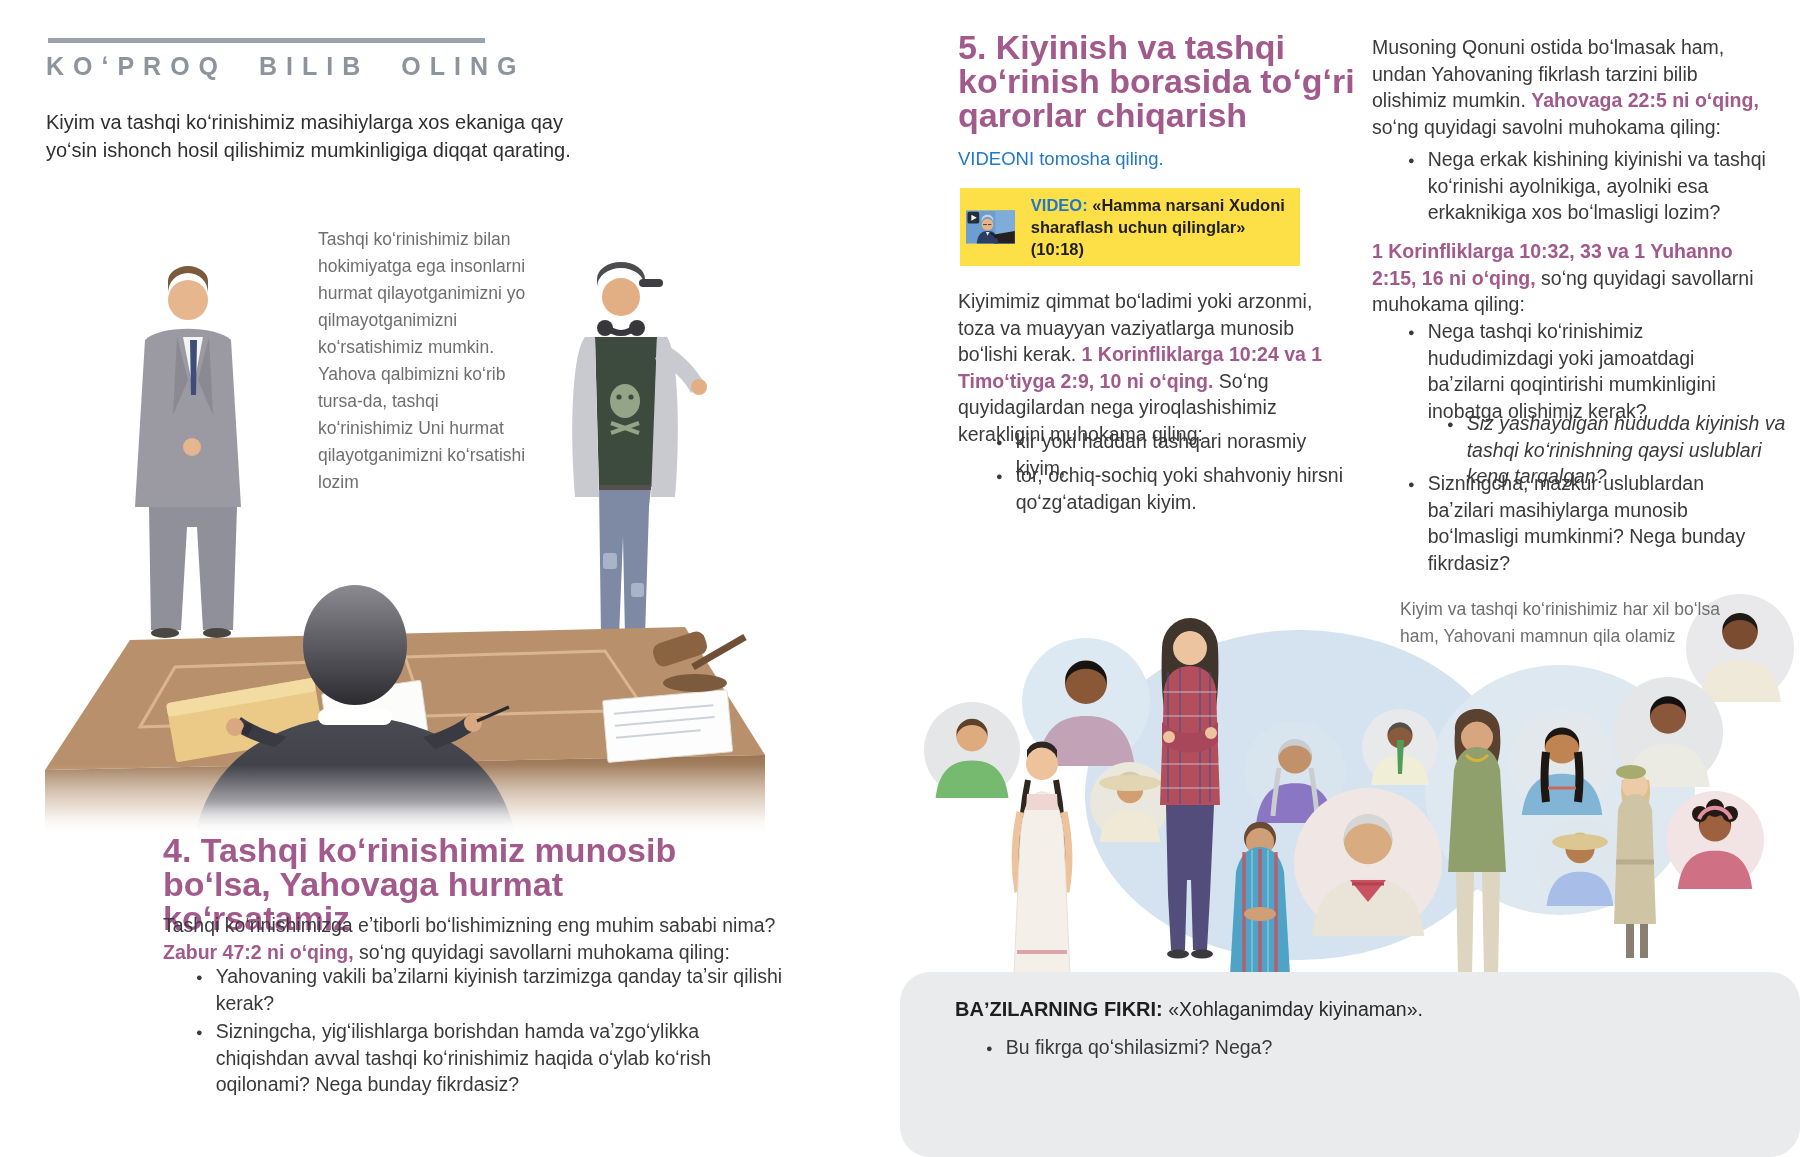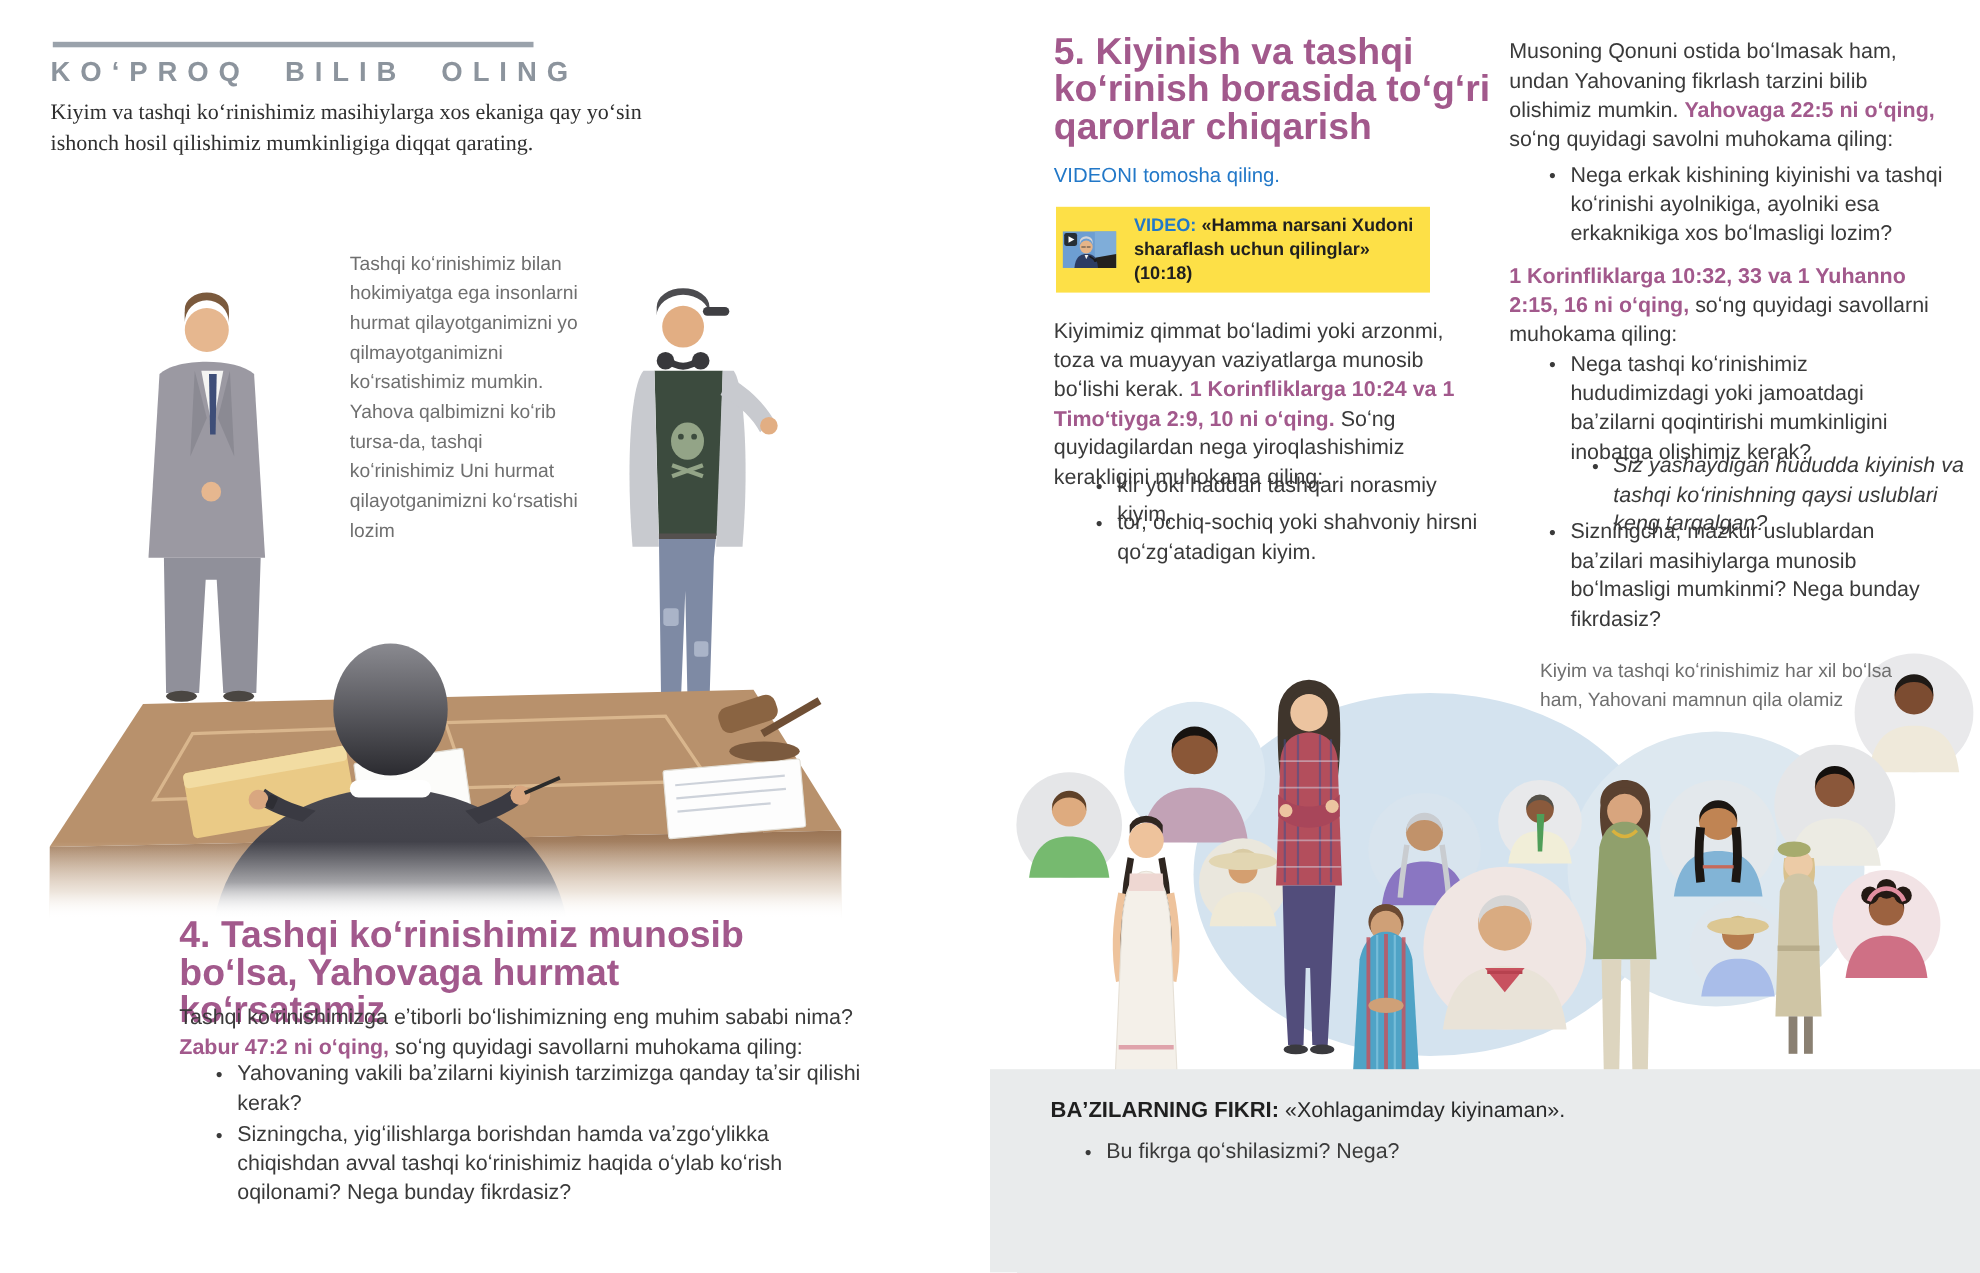--- a/index.html
+++ b/index.html
@@ -12,33 +12,33 @@
   .caption{font-size:17.5px;line-height:27px;color:#6f6f6f;}
   .h{font-weight:bold;font-size:34px;line-height:34px;color:#a2598c;margin:0;}
   .body-t{font-size:19.5px;line-height:26.5px;margin:0;}
   .ref{color:#a2598c;font-weight:bold;cursor:pointer;}
   .cta{font-size:18.5px;font-weight:normal;color:#2278c8;cursor:pointer;}
   .videobox{background:#fde047;display:flex;align-items:center;gap:16px;padding:5px 10px 5px 6px;box-sizing:border-box;cursor:pointer;}
   .vtext{font-size:16.5px;line-height:22px;font-weight:bold;color:#1f1f1f;}
   .vlabel{color:#2278c8;}
   .bullet{display:flex;font-size:19.5px;line-height:26.5px;}
   .bullet::before{content:"\25CF";font-size:11px;line-height:26.5px;margin-right:13px;flex:0 0 auto;transform:translateY(1px);}
-  .opinion{background:#e9ebec;}
+  .opinion{background:#e9ebec;border-radius:30px;}
   .op-label{font-size:20px;font-weight:bold;color:#1f1f1f;}
   .op-quote{font-size:19.5px;color:#2a2a2a;}
   svg{display:block;}
 </style>
 </head>
 <body>
 
 <div class="page">
 
   <div class="abs rule" style="left:48px;top:38px;width:437px;"></div>
   <div class="abs kicker" style="left:46px;top:52px;">KOʻPROQ BILIB OLING</div>
-  <p class="abs intro" style="left:46px;top:88px;width:565px;font-family:Liberation Serif, serif;">Kiyim va tashqi koʻrinishimiz masihiylarga xos ekaniga qay yoʻsin ishonch hosil qilishimiz mumkinligiga diqqat qarating.</p>
+  <p class="abs intro" style="left:46px;top:108px;width:565px;">Kiyim va tashqi koʻrinishimiz masihiylarga xos ekaniga qay yoʻsin ishonch hosil qilishimiz mumkinligiga diqqat qarating.</p>
 
   <svg class="abs" style="left:45px;top:175px;" width="720" height="660" viewBox="0 0 720 660" aria-hidden="true">
     <defs>
       <linearGradient id="robeG" x1="0" y1="0" x2="0" y2="1">
         <stop offset="0" stop-color="#4a4a52"></stop>
           <stop offset="0.72" stop-color="#3c3c44"></stop>
           <stop offset="1" stop-color="#ffffff"></stop>
       </linearGradient>
       <linearGradient id="hairG" x1="0" y1="0" x2="0" y2="1">
         <stop offset="0" stop-color="#8a8a90"></stop>

